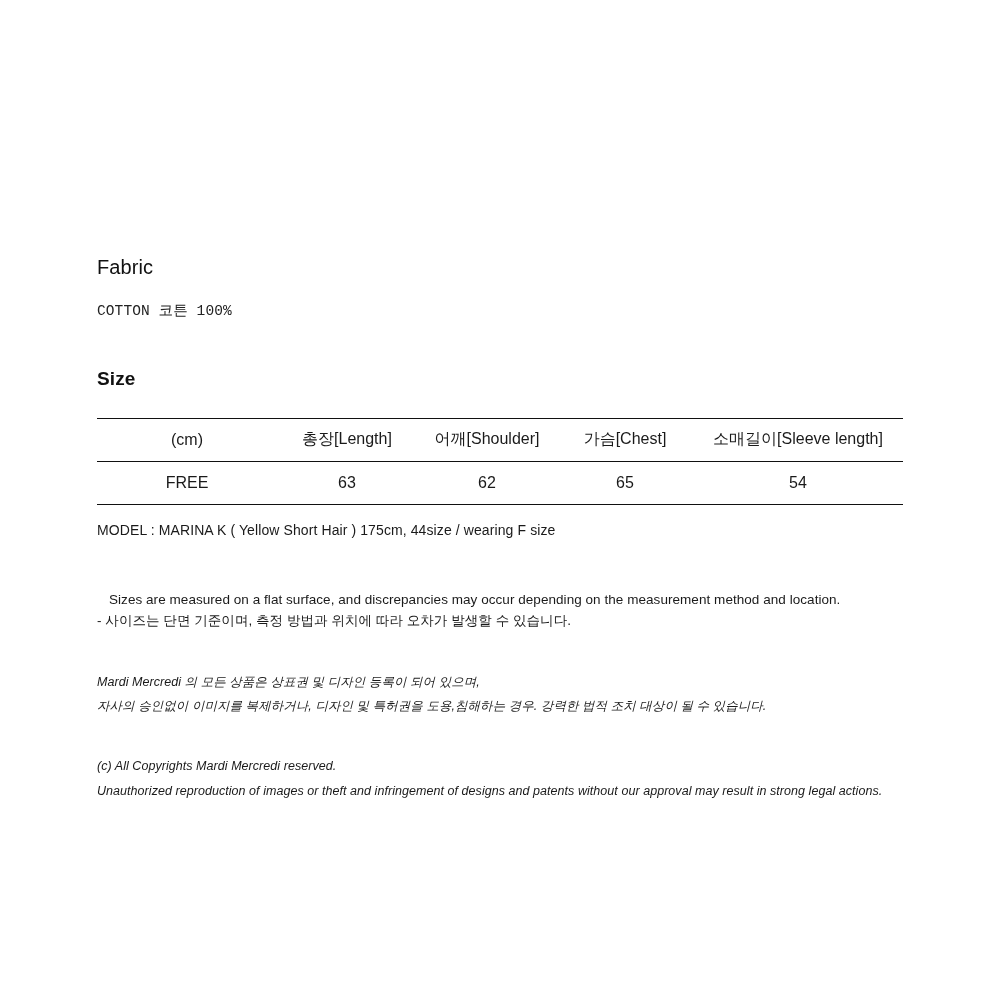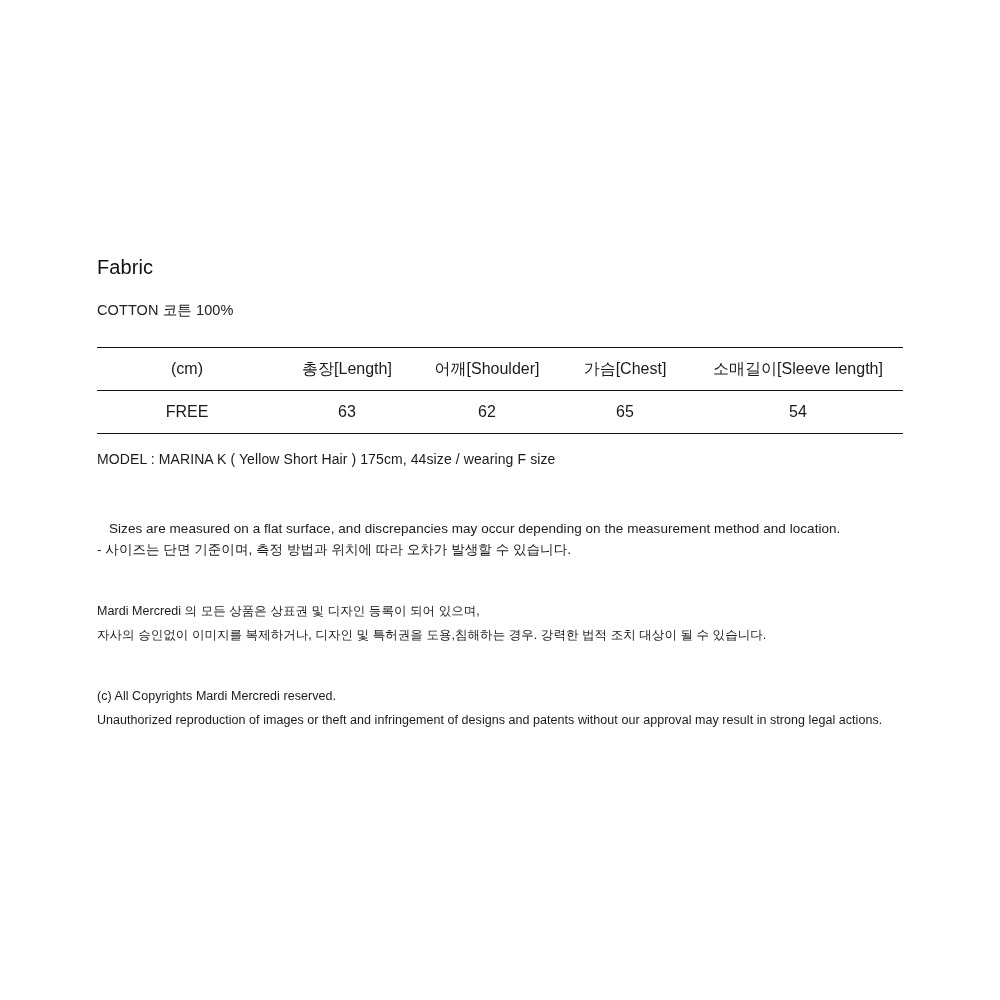--- a/index.html
+++ b/index.html
@@ -34,20 +34,21 @@
     color: #111111;
     margin: 0;
     line-height: 1.2;
   }
 
   .fabric-value {
     font-size: 14.5px;
     color: #222222;
     margin-top: 22px;
     letter-spacing: 0.1px;
+    font-family: Liberation Mono, monospace;
   }
 
   .size-title {
     margin-top: 48px;
     font-weight: 700;
     font-size: 19px;
   }
 
   table.size-table {
     margin-top: 27px;
@@ -94,40 +95,42 @@
     color: #1a1a1a;
     line-height: 1.55;
     letter-spacing: 0.05px;
   }
   .note-line.indent {
     padding-left: 12px;
   }
 
   .copyright {
     margin-top: 38px;
+    font-style: italic;
   }
   .copy-line {
     font-size: 12.5px;
     color: #1a1a1a;
     line-height: 1.95;
     letter-spacing: 0.05px;
   }
   .copy-block-2 {
     margin-top: 36px;
   }
 </style>
 </head>
 <body>
 
 <div class="page">
   <div class="content">
 
     <h2 class="section-title">Fabric</h2>
     <div class="fabric-value">COTTON 코튼 100%</div>
 
+    <h2 class="section-title size-title">Size</h2>
 
     <table class="size-table">
       <colgroup>
         <col class="c0">
           <col class="c1">
           <col class="c2">
           <col class="c3">
           <col class="c4">
       </colgroup>
       <thead>

